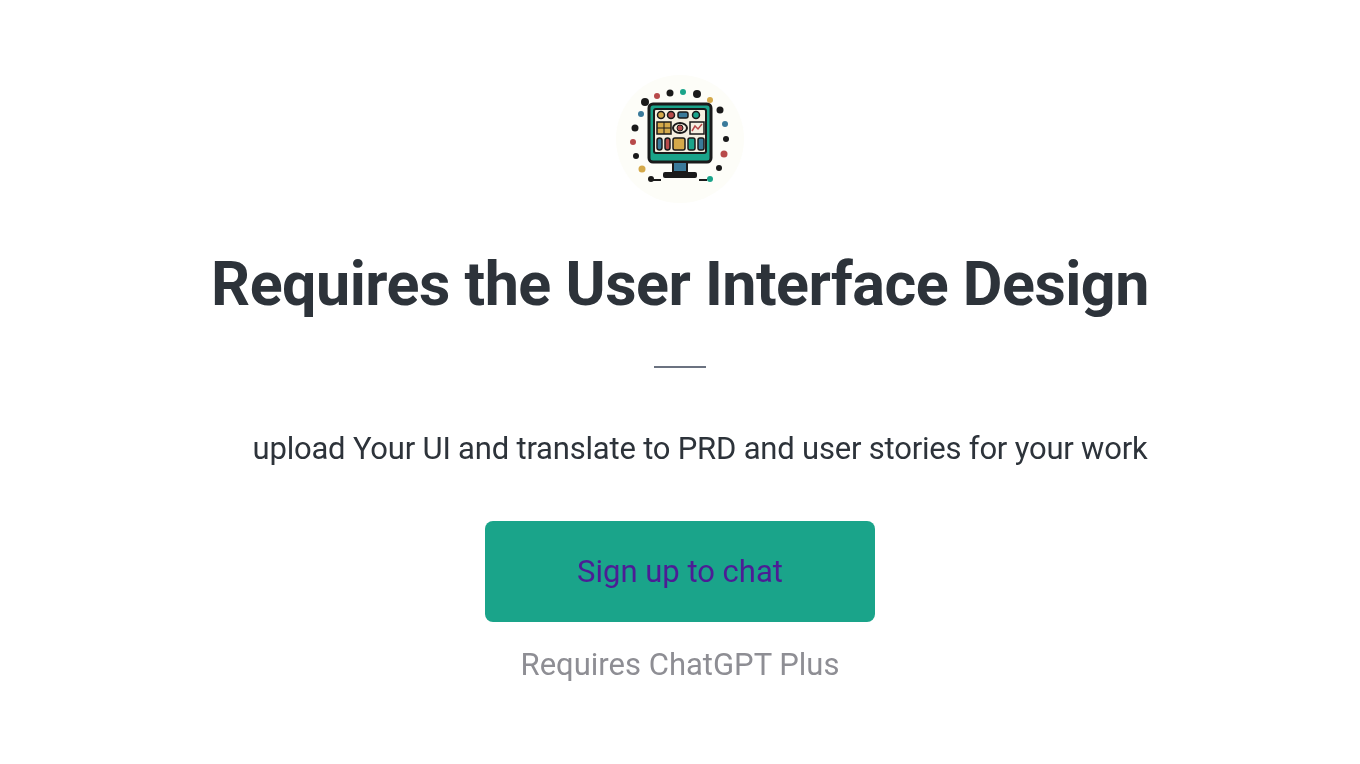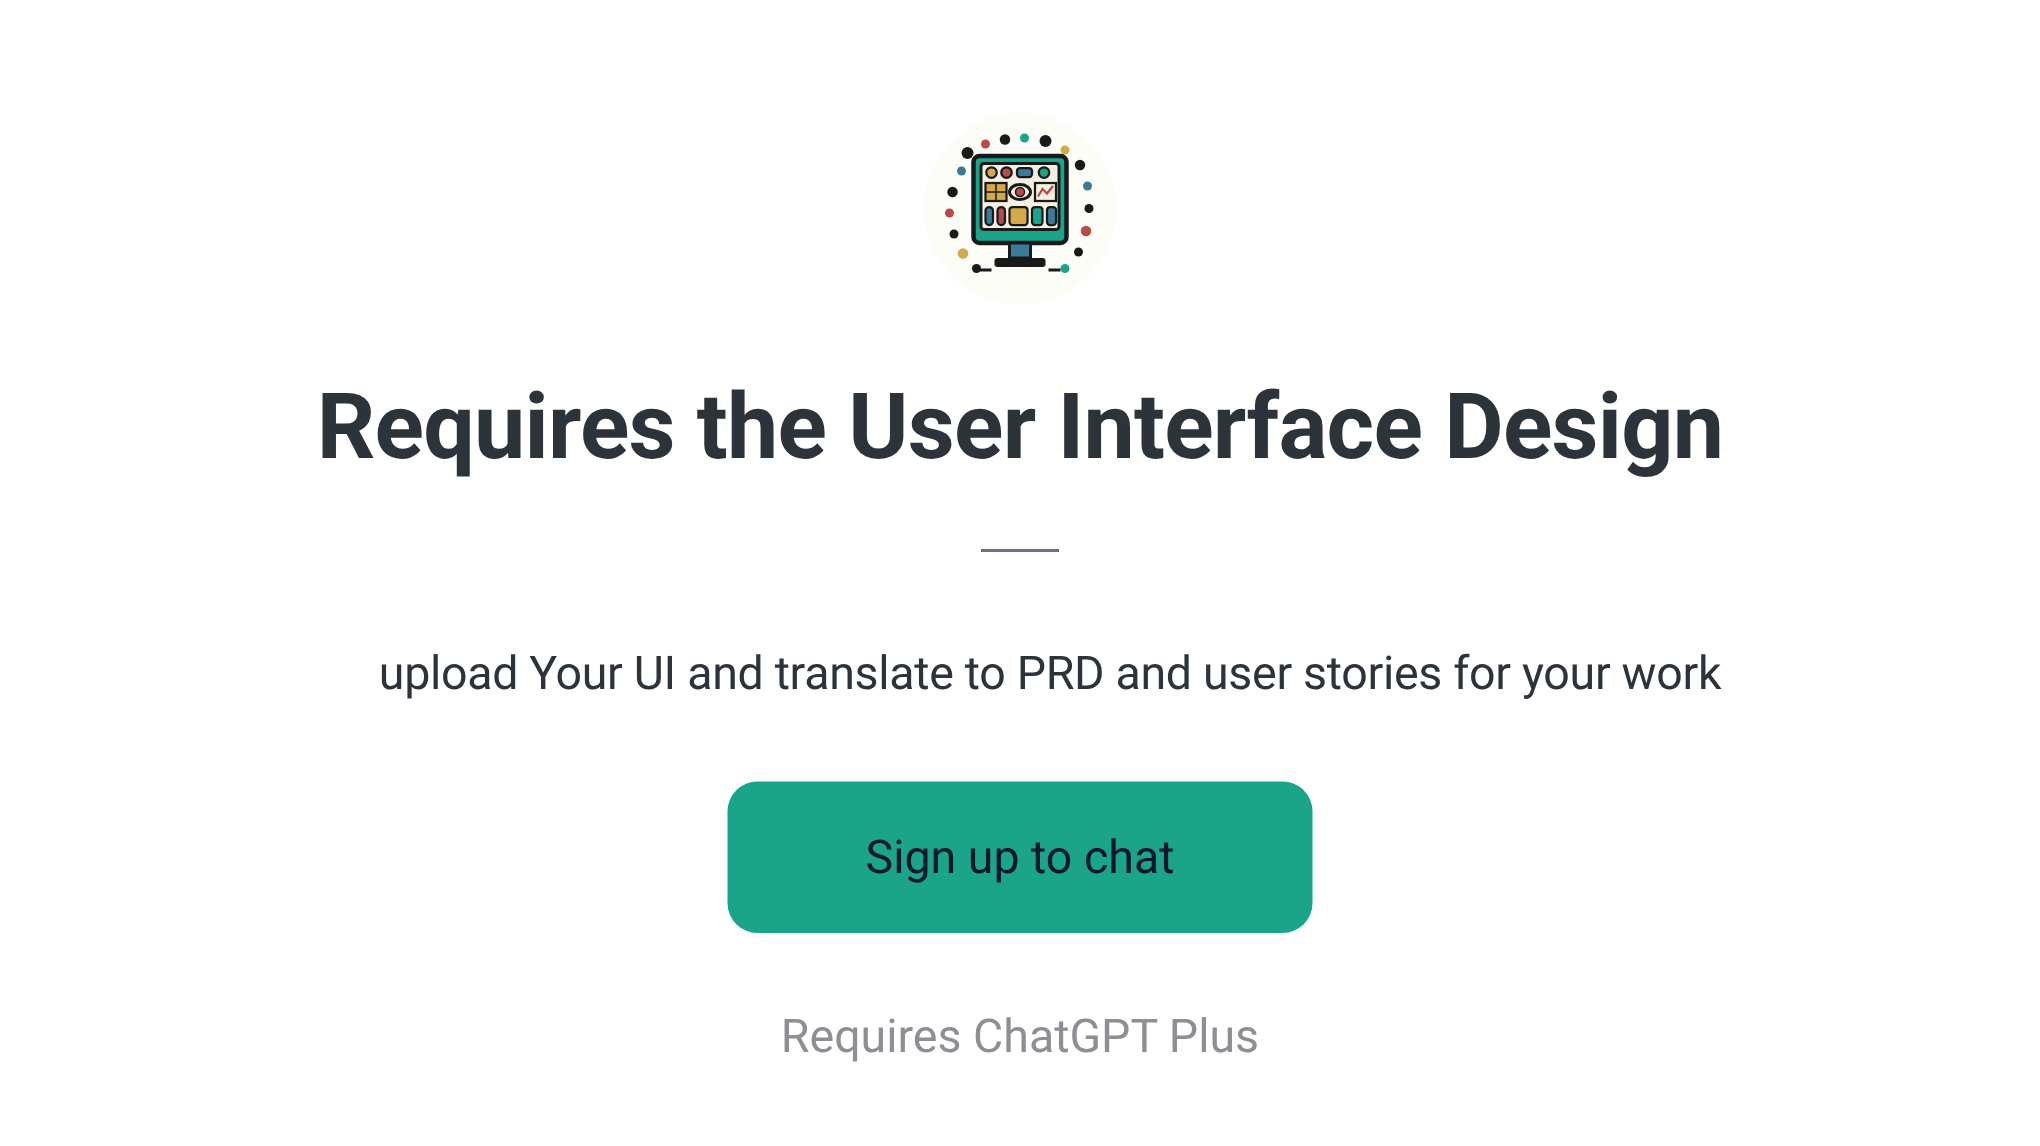--- a/index.html
+++ b/index.html
@@ -47,31 +47,31 @@
       font-size: 31px;
       font-weight: 400;
       color: #2d333a;
       text-align: center;
       letter-spacing: -0.2px;
       margin-left: 40px;
     }
     .signup-btn {
       margin-top: 54px;
       background: #1aa48a;
-      color: #0f172a;
+      color: #4c1d95;
       border: none;
-      border-radius: 20px;
+      border-radius: 8px;
       font-size: 31px;
       font-weight: 400;
       padding: 32px 92px;
       cursor: pointer;
       font-family: inherit;
     }
     .requires {
-      margin-top: 50px;
+      margin-top: 24px;
       font-size: 31px;
       font-weight: 400;
       color: #8e8e94;
       text-align: center;
     }
   </style>
 </head>
 <body>
 
 <div class="avatar">

